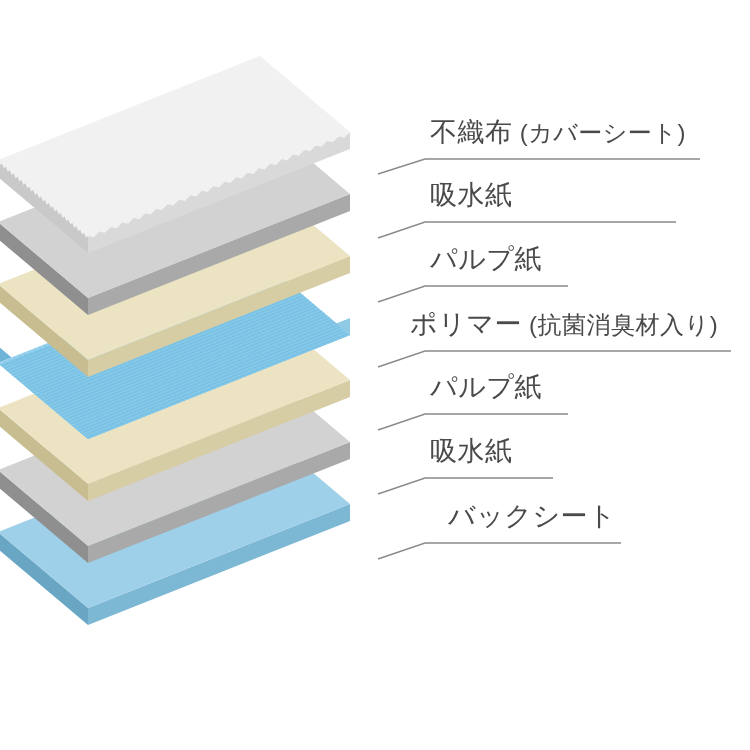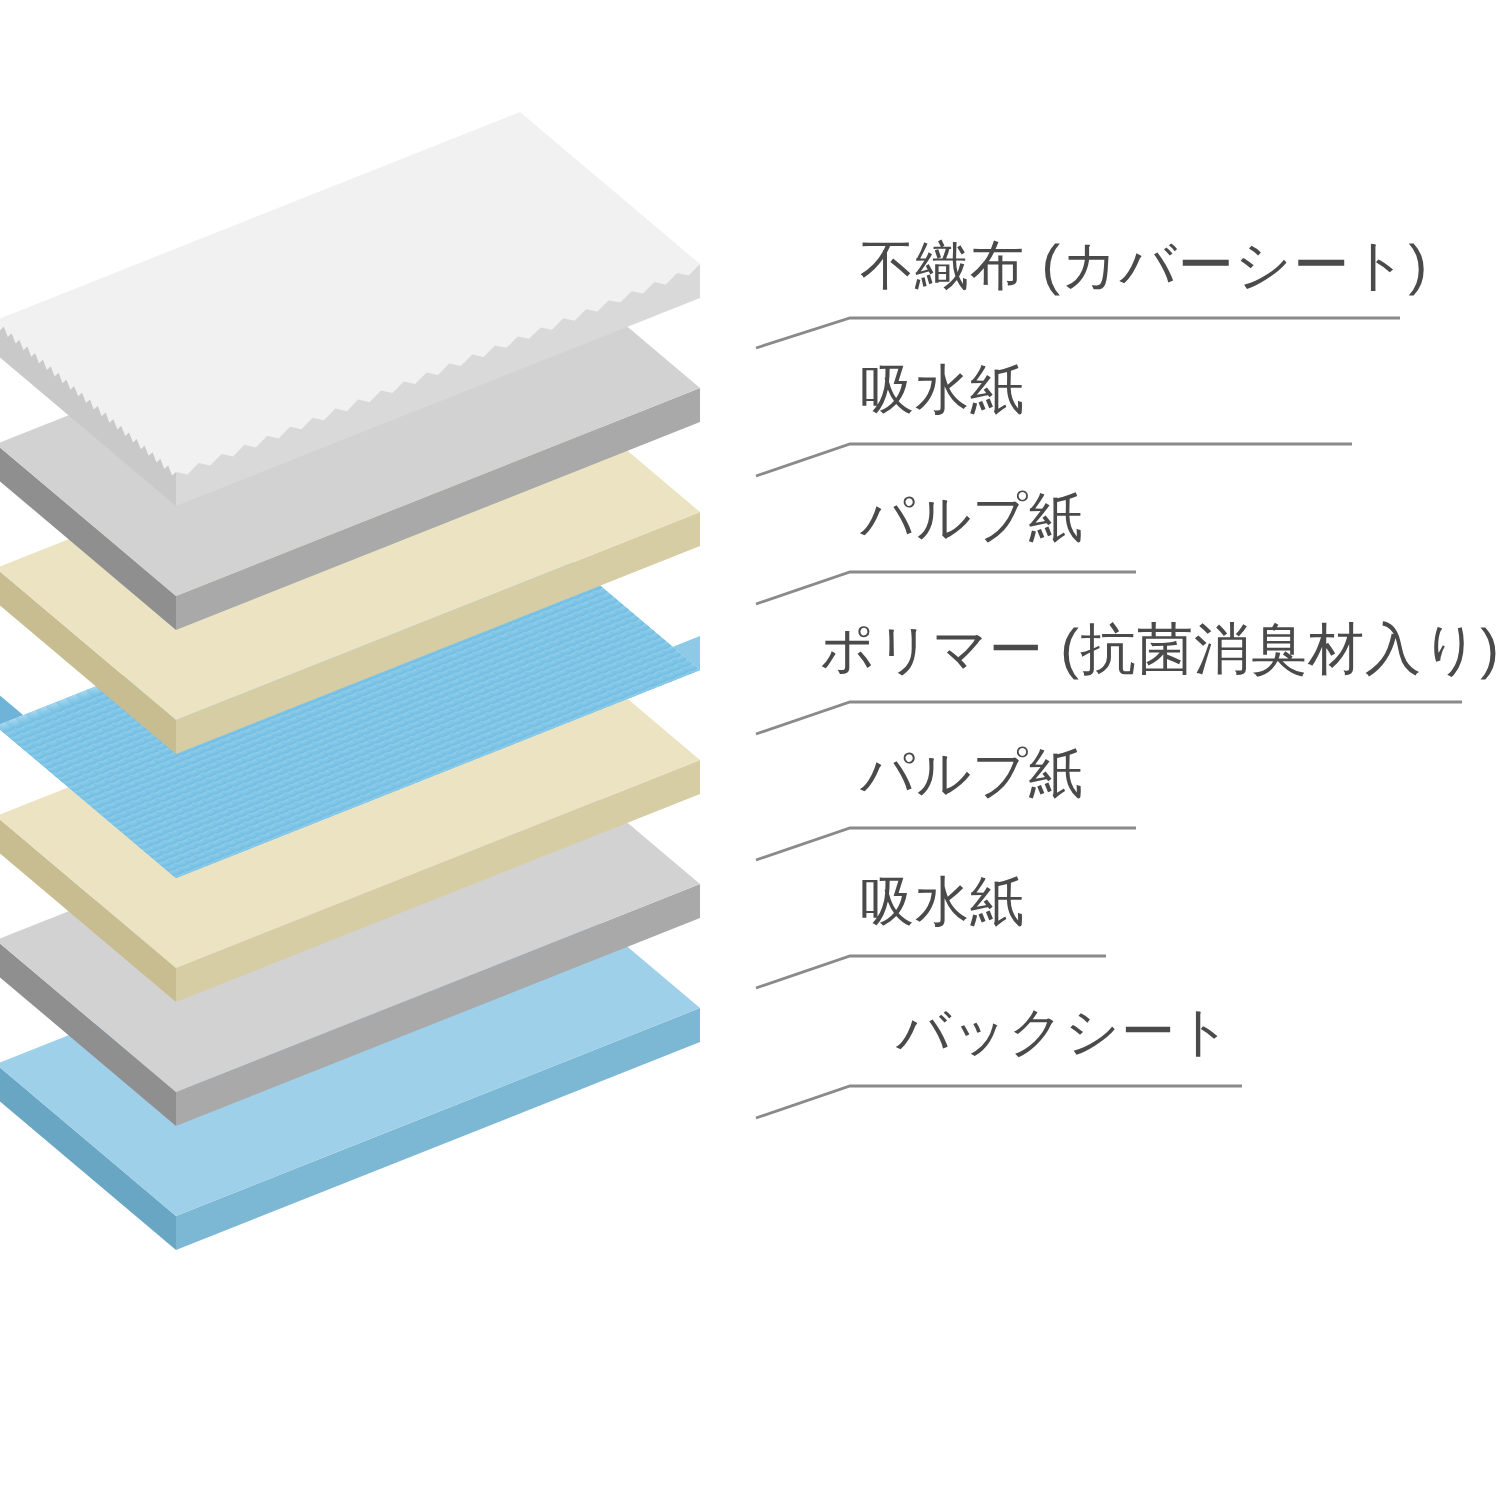--- a/index.html
+++ b/index.html
@@ -10,21 +10,21 @@
   }
   #stage{position:absolute;left:0;top:0;width:750px;height:750px;}
   .label-text{
     position:absolute;
     color:#4a4a4a;
     font-size:27px;
     line-height:1;
     white-space:nowrap;
     letter-spacing:0.5px;
   }
-  .label-text .sub{font-size:28px;}
+  .label-text .sub{font-size:24px;}
 </style>
 </head>
 <body>
 
 <div id="stage">
   <svg id="svg-root" width="750" height="750" viewBox="0 0 750 750" xmlns="http://www.w3.org/2000/svg">
     <defs>
       <radialGradient id="beadGrad" cx="35%" cy="30%" r="70%">
         <stop offset="0%" stop-color="#e8f5fc"></stop>
         <stop offset="45%" stop-color="#a9d9f0"></stop>

